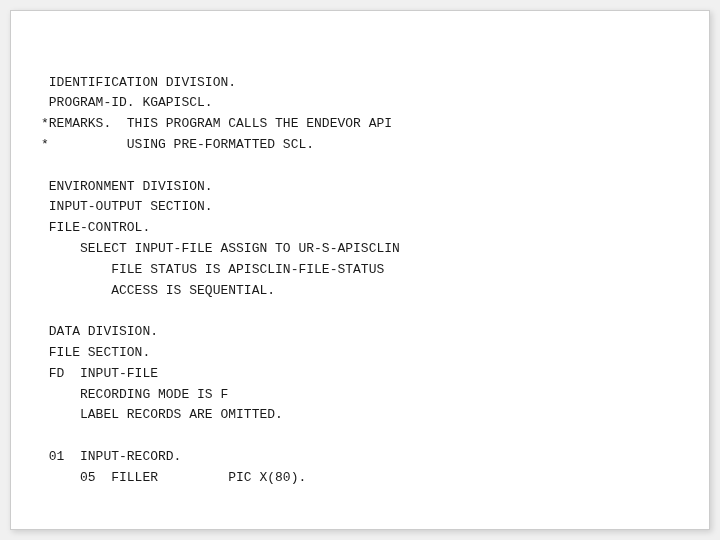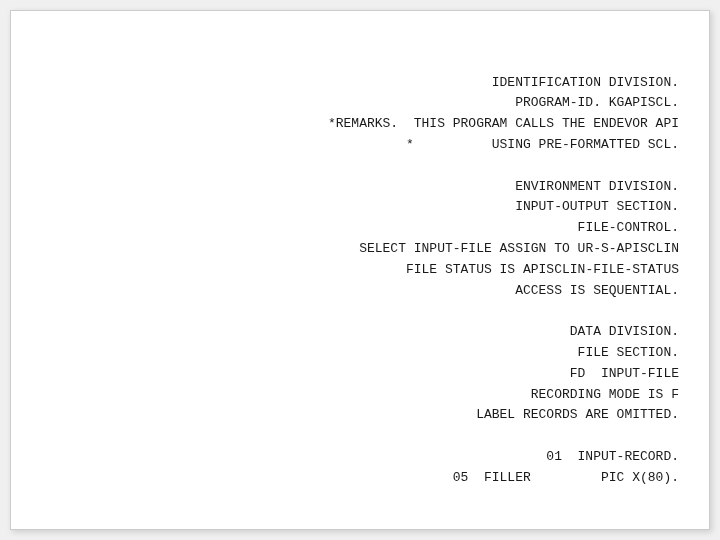--- a/index.html
+++ b/index.html
@@ -1,19 +1,18 @@
 <!DOCTYPE html>
 <html><head>
   <meta charset="utf-8">
   <style>
     * {
       margin: 0;
       padding: 0;
       box-sizing: border-box;
-      text-align: right;
     }
 
     body {
       width: 720px;
       height: 540px;
       background-color: #f0f0f0;
       display: flex;
       align-items: center;
       justify-content: center;
       font-family: 'Courier New', Courier, monospace;

